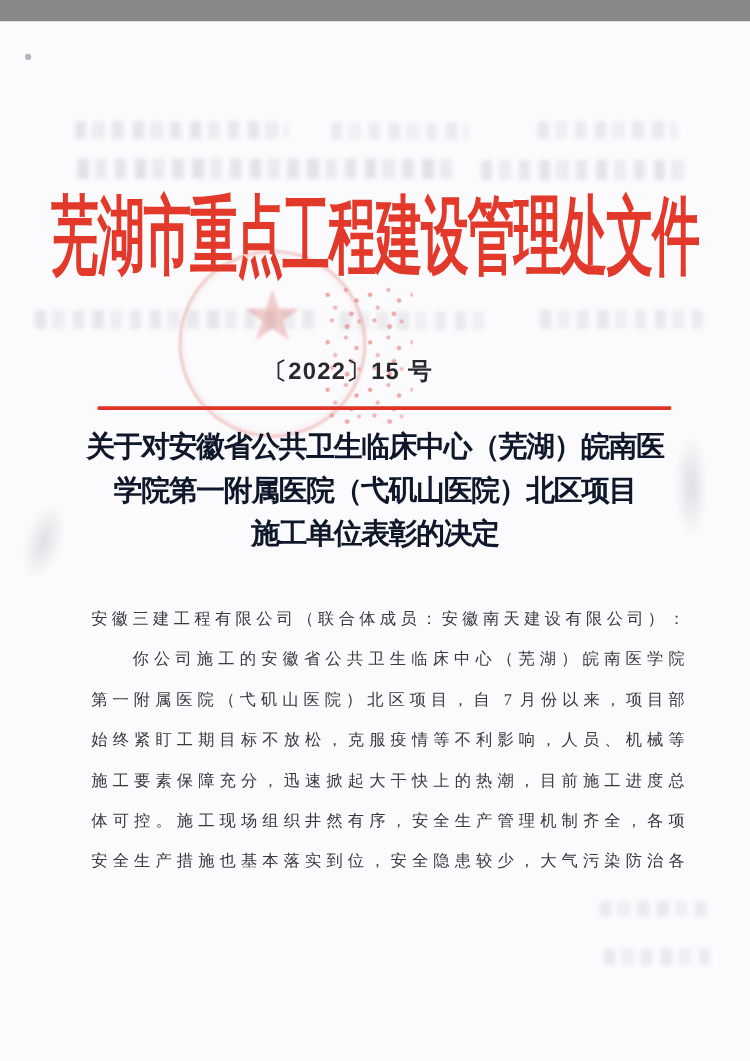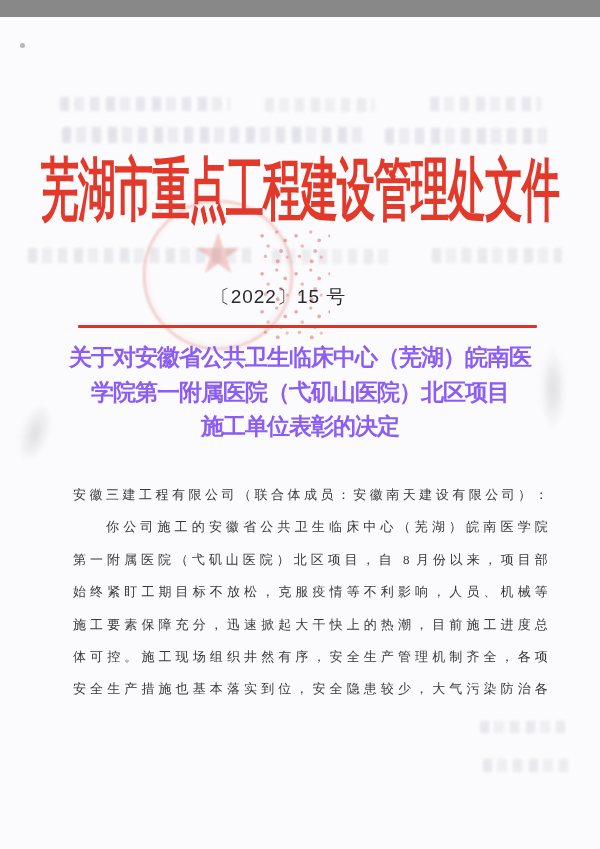--- a/index.html
+++ b/index.html
@@ -43,31 +43,32 @@
       radial-gradient(circle at 58% 85%, rgba(220,60,50,.42) 1.4px, transparent 2.4px),
       radial-gradient(circle at 86% 74%, rgba(220,60,50,.30) 1.1px, transparent 2.1px);
     background-size:34px 38px;
     filter:blur(.6px);
   }
   
   .doc-number{
     position:absolute;top:267px;left:0;width:557px;text-align:center;
     font-size:19px;letter-spacing:1px;color:#28282e;
     font-family:"Liberation Sans","DejaVu Sans",sans-serif;
+    font-weight:bold;
   }
   
   .red-rule{
     position:absolute;top:308px;left:78px;width:459px;height:3px;
     background:#dc3527;border-radius:1px;
   }
   
   .doc-title{
     position:absolute;top:324px;left:0;width:600px;text-align:center;
     font-size:23px;font-weight:bold;letter-spacing:-1px;line-height:34.5px;
-    color:#8b5cf6;
+    color:#0f172a;
   }
   
   .body-text{
     position:absolute;top:462px;left:73px;width:474px;
     font-size:13px;letter-spacing:-0.8px;line-height:32.4px;
     color:#38383d;
   }
   .body-line{
     text-align:justify;text-align-last:justify;text-justify:inter-character;
     white-space:normal;height:32.4px;overflow:hidden;
@@ -119,21 +120,21 @@
 
   <div class="doc-title">
     <div>关于对安徽省公共卫生临床中心（芜湖）皖南医</div>
     <div>学院第一附属医院（弋矶山医院）北区项目</div>
     <div>施工单位表彰的决定</div>
   </div>
 
   <div class="body-text">
     <div class="body-line">安徽三建工程有限公司（联合体成员：安徽南天建设有限公司）：</div>
     <div class="body-line indent">你公司施工的安徽省公共卫生临床中心（芜湖）皖南医学院</div>
-    <div class="body-line">第一附属医院（弋矶山医院）北区项目，自 8 月份以来，项目部</div>
+    <div class="body-line">第一附属医院（弋矶山医院）北区项目，自 7 月份以来，项目部</div>
     <div class="body-line">始终紧盯工期目标不放松，克服疫情等不利影响，人员、机械等</div>
     <div class="body-line">施工要素保障充分，迅速掀起大干快上的热潮，目前施工进度总</div>
     <div class="body-line">体可控。施工现场组织井然有序，安全生产管理机制齐全，各项</div>
     <div class="body-line">安全生产措施也基本落实到位，安全隐患较少，大气污染防治各</div>
   </div>
 
   <div class="ghost" style="top:704px;left:480px;width:87px;height:12px;opacity:.45;"></div>
   <div class="ghost" style="top:742px;left:483px;width:87px;height:13px;opacity:.45;"></div>
 
   <div class="blot" style="left:20px;top:385px;width:30px;height:62px;transform:rotate(18deg);"></div>

